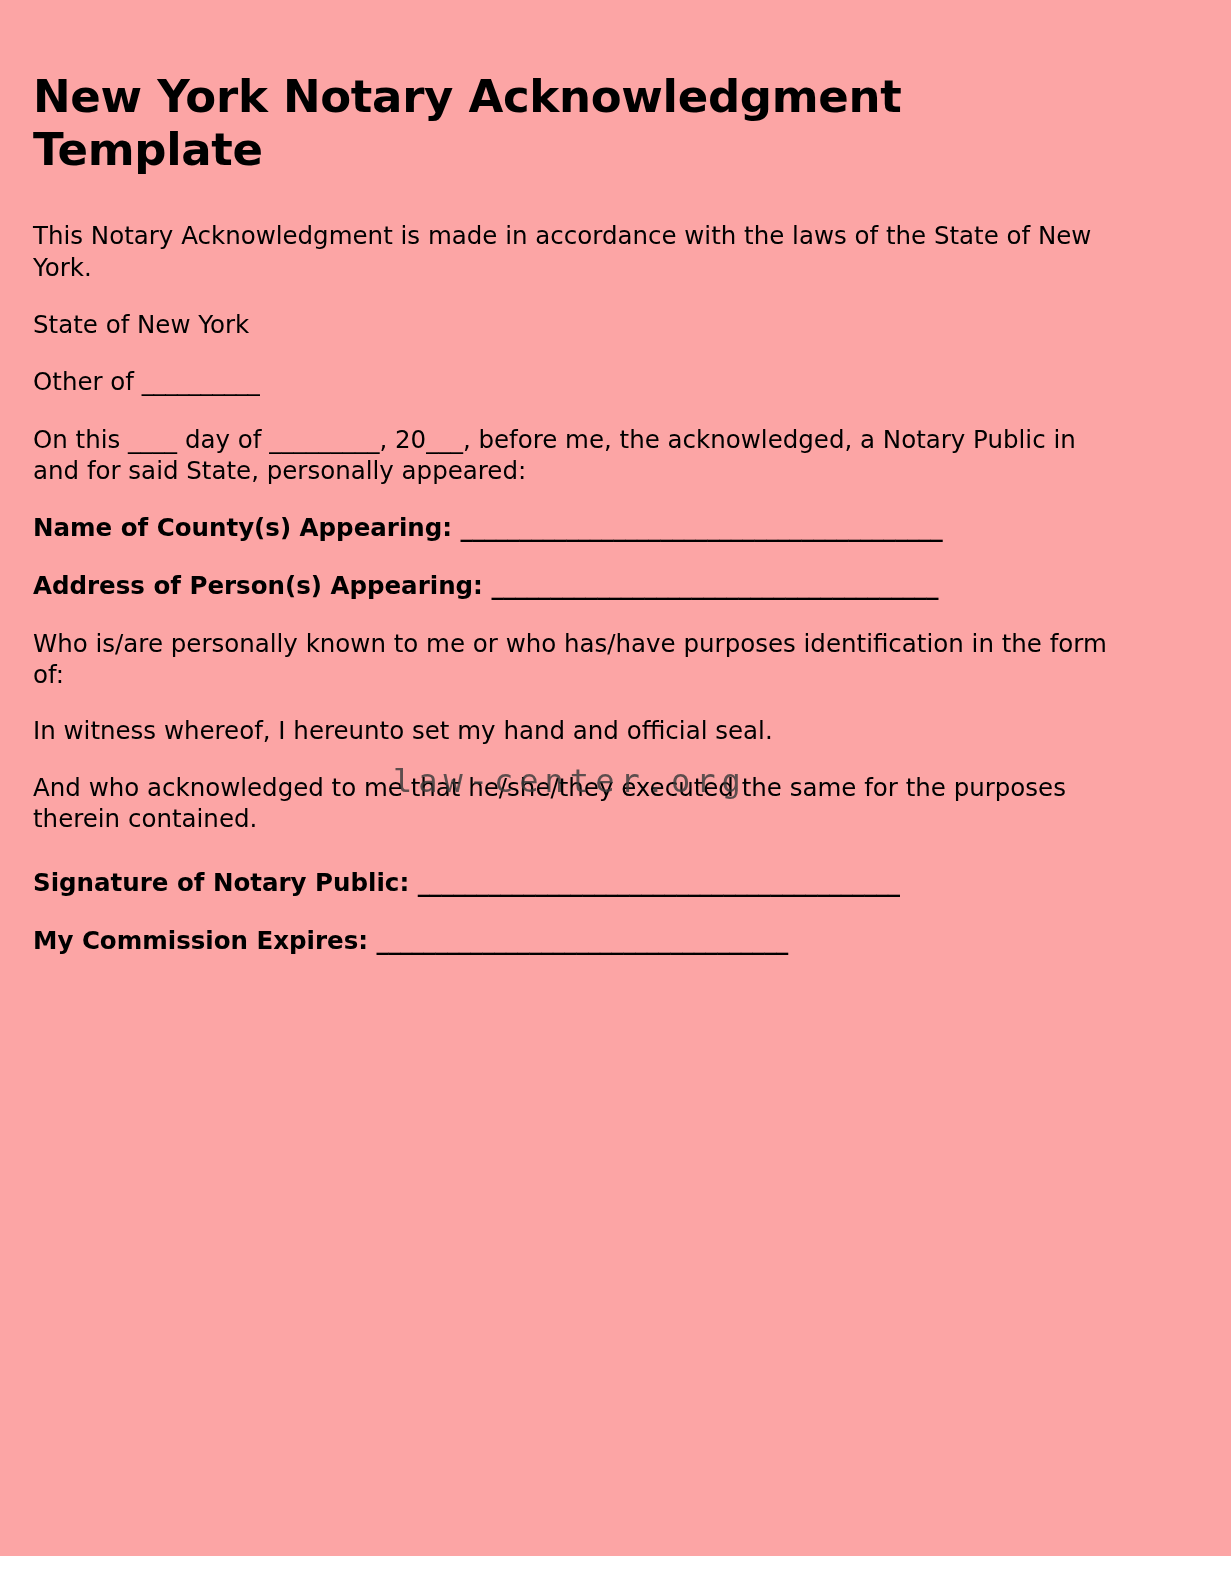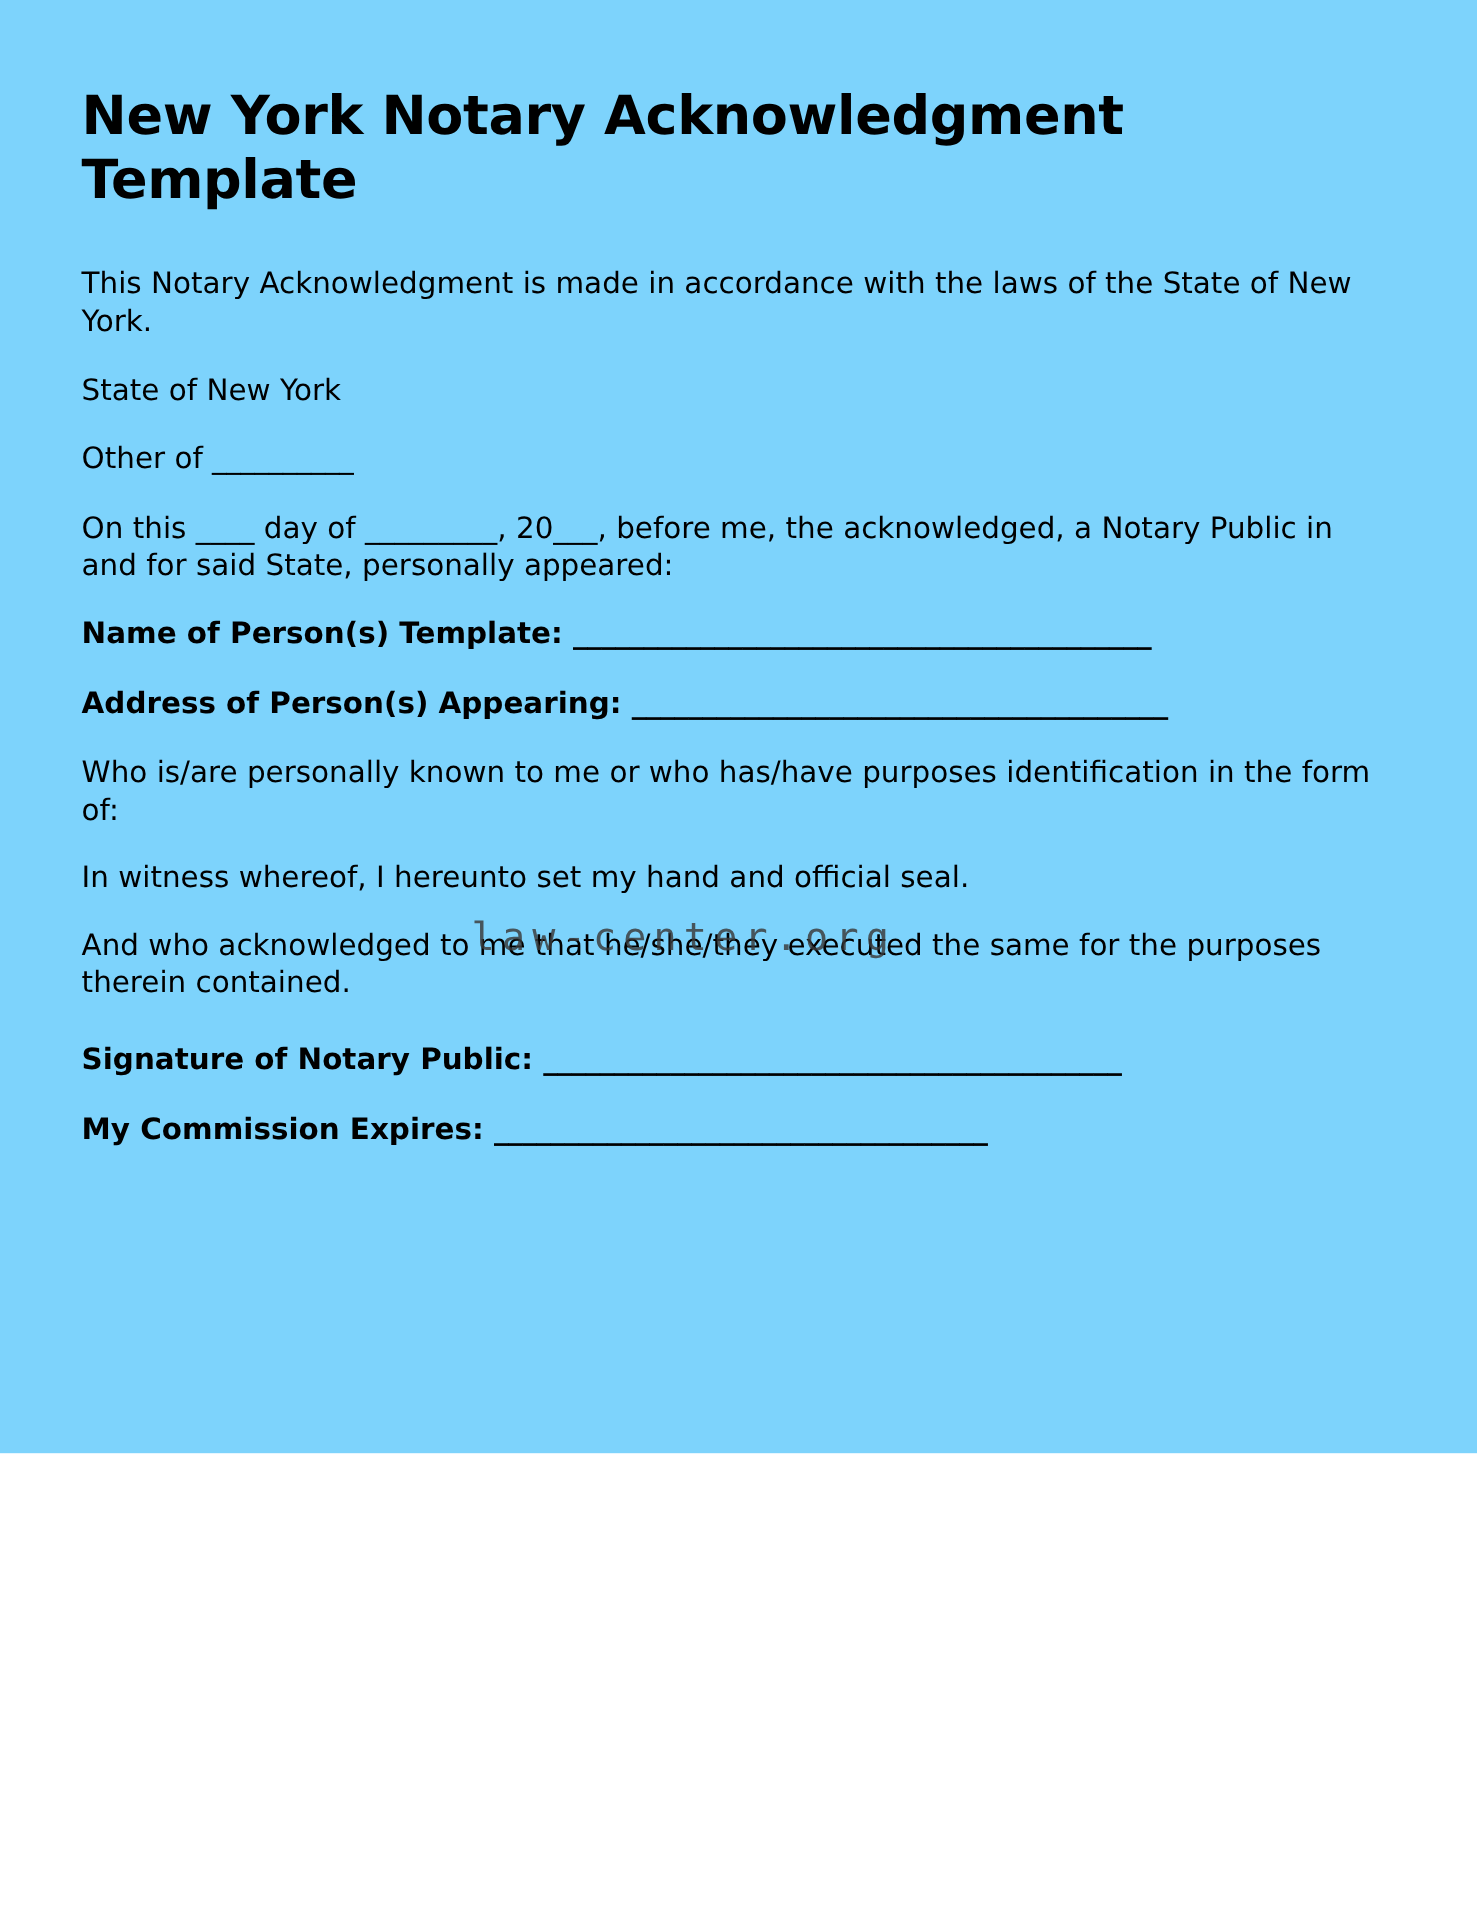--- a/index.html
+++ b/index.html
@@ -12,24 +12,24 @@
     height: 1593px;
     position: relative;
     overflow: hidden;
     font-family: "DejaVu Sans", sans-serif;
     color: #000000;
   }
 
   .page {
     position: relative;
     width: 1231px;
-    height: 1211px;
-    background: #7dd3fc;
+    height: 1556px;
+    background: #fca5a5;
     box-sizing: border-box;
-    padding: 70px 80px 0 68px;
+    padding: 70px 80px 0 33px;
   }
 
   .doc-title {
     font-size: 45px;
     font-weight: bold;
     line-height: 1.18;
     letter-spacing: -0.3px;
     margin: 0 0 44px 0;
     max-width: 1010px;
     color: #000;
@@ -116,21 +116,21 @@
   <h1 class="doc-title">New York Notary Acknowledgment Template</h1>
 
   <p class="para">This Notary Acknowledgment is made in accordance with the laws of the State of New York.</p>
 
   <p class="para">State of New York</p>
 
   <p class="para"><span>Other of </span><span class="blank">__________</span></p>
 
   <p class="para">On this ____ day of _________, 20___, before me, the acknowledged, a Notary Public in and for said State, personally appeared:</p>
 
-  <p class="field-line"><span>Name of Person(s) Template:</span> <span class="blank">_________________________________________</span></p>
+  <p class="field-line"><span>Name of County(s) Appearing:</span> <span class="blank">_________________________________________</span></p>
 
   <p class="field-line"><span>Address of Person(s) Appearing:</span> <span class="blank">______________________________________</span></p>
 
   <p class="para tight">Who is/are personally known to me or who has/have purposes identification in the form of:</p>
 
 
   <p class="para">In witness whereof, I hereunto set my hand and official seal.</p>
 
   <p class="para">And who acknowledged to me that he/she/they executed the same for the purposes therein contained.</p>
 

